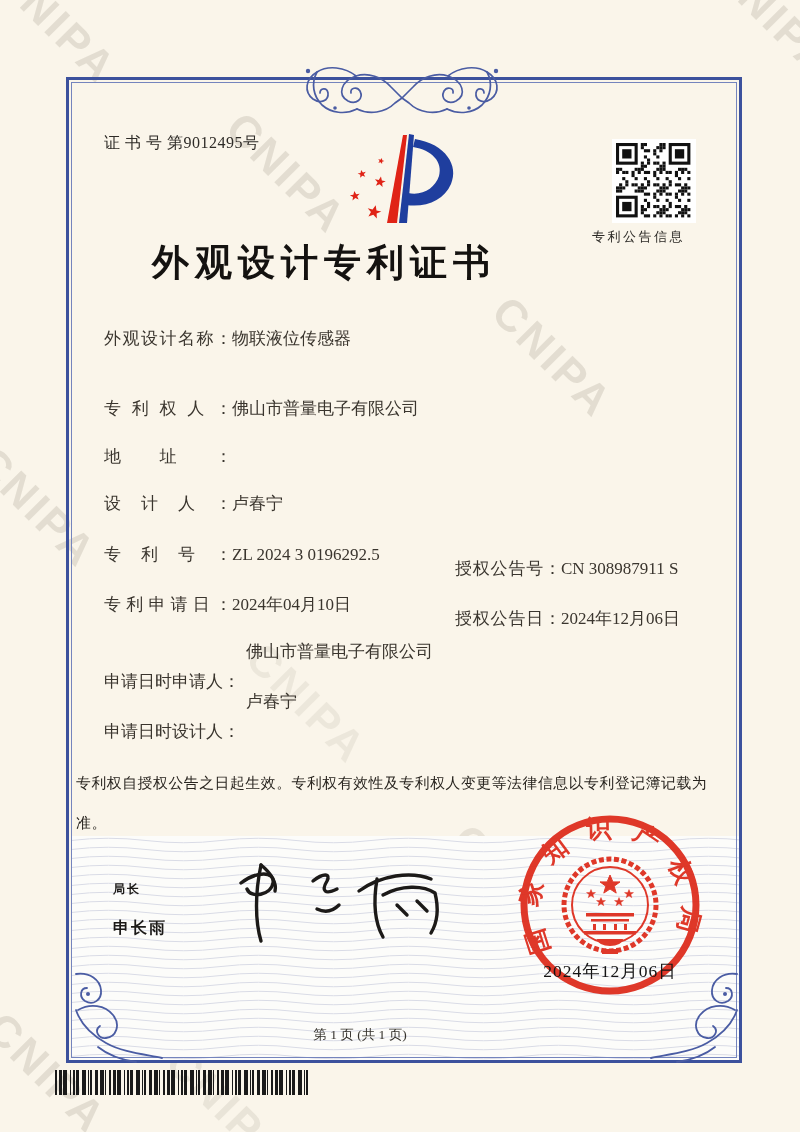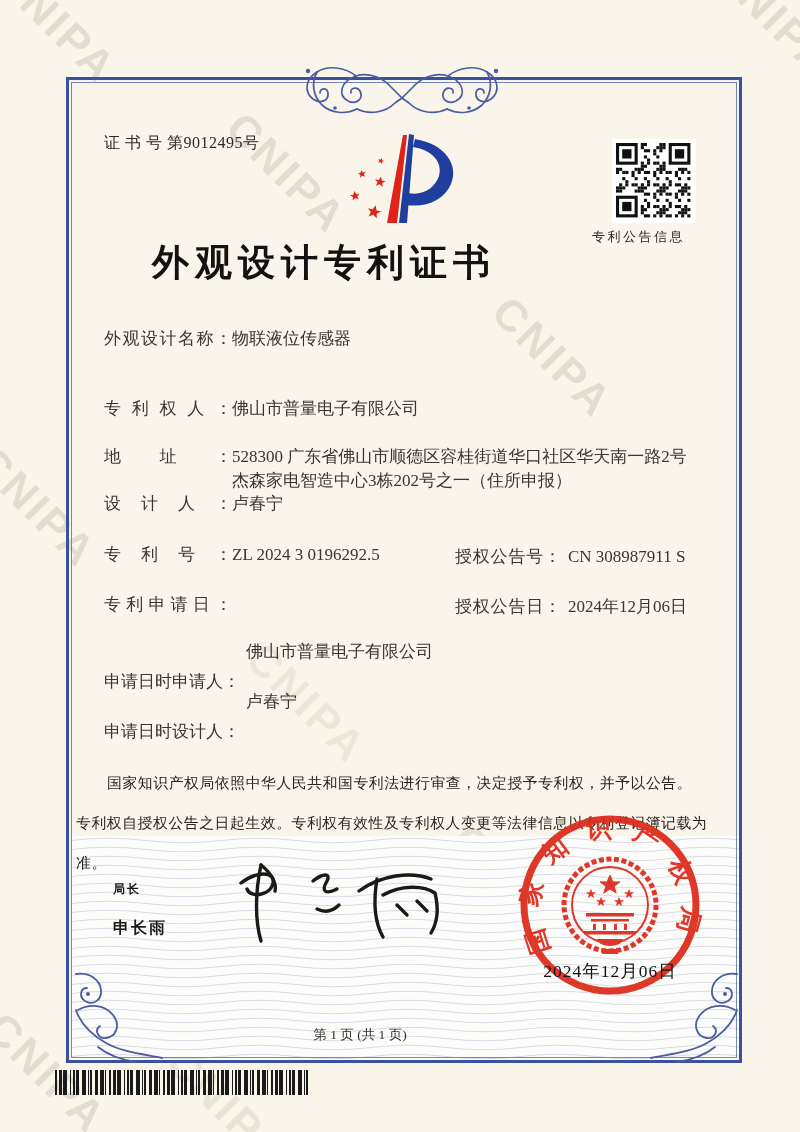--- a/index.html
+++ b/index.html
@@ -20,21 +20,21 @@
            letter-spacing:2.5px;color:#2c2a26;}
   
   .title{left:0;top:238px;width:648px;text-align:center;font-size:37px;font-weight:700;
          letter-spacing:6px;color:#141210;}
   
   .row{left:104px;width:600px;font-size:17px;color:#3a352e;line-height:24px;display:flex;}
   .lbl{display:inline-block;width:128px;flex:0 0 128px;text-align:justify;text-align-last:justify;}
   .lbl2{display:inline-block;width:106px;flex:0 0 106px;text-align:justify;text-align-last:justify;}
   .lbl-n{display:inline-block;flex:0 0 auto;margin-right:6px;margin-top:30px;}
   .val{flex:1;}
-  .col2{position:absolute;left:351px;top:2px;display:flex;width:300px;gap:7px;}
+  .col2{position:absolute;left:351px;top:14px;display:flex;width:300px;}
   
   .bodytext{left:76px;top:763px;width:650px;font-size:14.8px;line-height:40px;
             color:#28241f;letter-spacing:.6px;}
   .bodytext .ind{text-indent:2.1em;}
   
   .band{left:71px;top:836px;width:670px;height:226px;background:#fcfcfa;overflow:hidden;}
   .sig-title{left:113px;top:881px;font-family:"Liberation Sans",sans-serif;font-weight:700;
              font-size:12px;color:#1c1a18;letter-spacing:2px;}
   .sig-name{left:113px;top:918px;font-family:"Liberation Sans",sans-serif;font-weight:700;
             font-size:16px;color:#1c1a18;letter-spacing:2px;}
@@ -288,52 +288,51 @@
 <div class="abs row" style="top:327px">
   <span class="lbl">外观设计名称：</span>
   <span class="val">物联液位传感器</span>
 </div>
 <div class="abs row" style="top:397px">
   <span class="lbl">专利权人：</span>
   <span class="val">佛山市普量电子有限公司</span>
 </div>
 <div class="abs row" style="top:445px">
   <span class="lbl">地址：</span>
-  <span class="val" style="max-width:462px">528300 广东省佛山市顺德区容桂街道华口社区华天南一路2号杰森家电智造中心3栋202号之一（住所申报）</span>
 </div>
 <div class="abs row" style="top:492px">
   <span class="lbl">设计人：</span>
   <span class="val">卢春宁</span>
 </div>
 <div class="abs row" style="top:543px">
   <span class="lbl">专利号：</span>
   <span class="val">ZL 2024 3 0196292.5</span>
   <span class="col2">
     <span class="lbl2">授权公告号：</span>
     <span class="val">CN 308987911 S</span>
   </span>
 </div>
 <div class="abs row" style="top:593px">
   <span class="lbl">专利申请日：</span>
+  <span class="val">2024年04月10日</span>
   <span class="col2">
     <span class="lbl2">授权公告日：</span>
     <span class="val">2024年12月06日</span>
   </span>
 </div>
 <div class="abs row" style="top:640px">
   <span class="lbl-n">申请日时申请人：</span>
   <span class="val">佛山市普量电子有限公司</span>
 </div>
 <div class="abs row" style="top:690px">
   <span class="lbl-n">申请日时设计人：</span>
   <span class="val">卢春宁</span>
 </div>
 
 <div class="abs bodytext">
-  <div class="ind">国家知识产权局依照中华人民共和国专利法进行审查，决定授予专利权，并予以公告。</div>
   <div>专利权自授权公告之日起生效。专利权有效性及专利权人变更等法律信息以专利登记簿记载为准。</div>
 </div>
 
 <div class="abs sig-title">局长</div>
 <div class="abs sig-name">申长雨</div>
 <svg class="abs signature" width="230" height="92" viewBox="0 0 230 92">
   <g stroke="#1c1a18" stroke-width="3.4" fill="none" stroke-linecap="round" stroke-linejoin="round">
     <path d="M36 8 C30 36 30 64 36 84"></path>
     <path d="M16 26 C32 14 50 14 48 26 C46 38 26 42 22 32"></path>
     <path d="M36 8 C46 16 52 26 50 34"></path>

